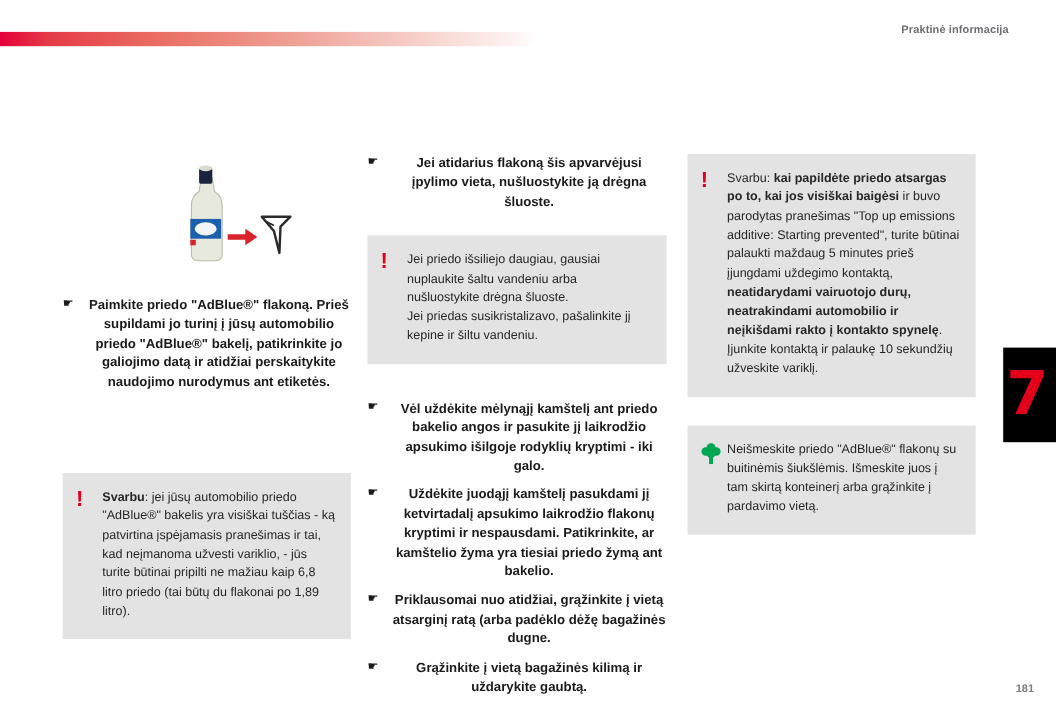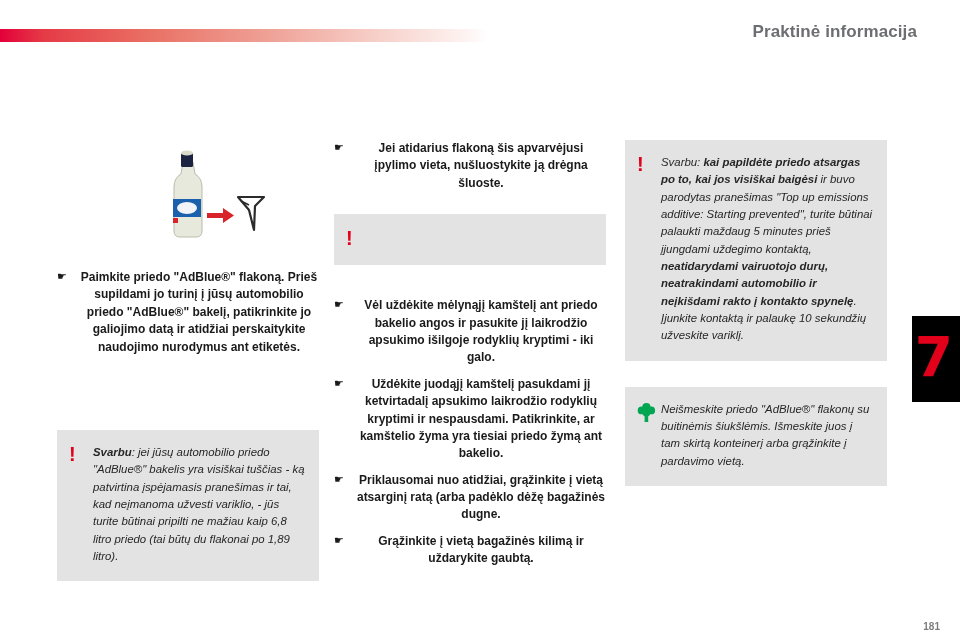--- a/index.html
+++ b/index.html
@@ -19,21 +19,21 @@
     left: 0;
     top: 29px;
     width: 488px;
     height: 13px;
     background: linear-gradient(to right, #e4003a 0%, #e53b47 9%, #e96f63 30%, #efa196 55%, #f6cdc6 76%, #fdf2f0 95%, #ffffff 100%);
   }
   .header-title {
     position: absolute;
     right: 43px;
     top: 22px;
-    font-size: 17px;
+    font-size: 10px;
     font-weight: bold;
     color: #6d6e71;
     letter-spacing: 0.1px;
   }
 
   
   .chapter-tab {
     position: absolute;
     right: 0;
     top: 316px;
@@ -124,21 +124,20 @@
     font-weight: bold;
     line-height: 0.95;
     font-family: "Liberation Sans", sans-serif;
     display: inline-block;
   }
   .note-body {
     flex: 1 1 auto;
     font-size: 11.4px;
     line-height: 1.52;
     color: #262626;
-    font-style: italic;
   }
   .note-body b { font-weight: bold; }
 
   .tree-icon { display: block; }
 
   
   .mt-left-note   { margin-top: 74px; }
   .mid-note       { margin-top: 22px; }
   .mid-list       { margin-top: 32px; }
   .right-note-2   { margin-top: 26px; }
@@ -189,30 +188,32 @@
 
 <div class="col col-mid">
 
   <div class="bullet-row">
     <div class="bullet-icon">☛</div>
     <div class="bullet-text">Jei atidarius flakoną šis apvarvėjusi įpylimo vieta, nušluostykite ją drėgna šluoste.</div>
   </div>
 
   <div class="note mid-note">
     <div class="note-icon"><span class="bang">!</span></div>
+    <div class="note-body" style="white-space:pre-line">Jei priedo išsiliejo daugiau, gausiai nuplaukite šaltu vandeniu arba nušluostykite drėgna šluoste.
+Jei priedas susikristalizavo, pašalinkite jį kepine ir šiltu vandeniu.</div>
   </div>
 
   <div class="mid-list">
     <div class="bullet-row">
       <div class="bullet-icon">☛</div>
       <div class="bullet-text">Vėl uždėkite mėlynąjį kamštelį ant priedo bakelio angos ir pasukite jį laikrodžio apsukimo išilgoje rodyklių kryptimi - iki galo.</div>
     </div>
     <div class="bullet-row">
       <div class="bullet-icon">☛</div>
-      <div class="bullet-text">Uždėkite juodąjį kamštelį pasukdami jį ketvirtadalį apsukimo laikrodžio rodyklių kryptimi ir nespausdami. Patikrinkite, ar kamštelio žyma yra tiesiai priedo žymą ant bakelio.</div>
+      <div class="bullet-text">Uždėkite juodąjį kamštelį pasukdami jį ketvirtadalį apsukimo laikrodžio flakonų kryptimi ir nespausdami. Patikrinkite, ar kamštelio žyma yra tiesiai priedo žymą ant bakelio.</div>
     </div>
     <div class="bullet-row">
       <div class="bullet-icon">☛</div>
       <div class="bullet-text">Priklausomai nuo atidžiai, grąžinkite į vietą atsarginį ratą (arba padėklo dėžę bagažinės dugne.</div>
     </div>
     <div class="bullet-row">
       <div class="bullet-icon">☛</div>
       <div class="bullet-text">Grąžinkite į vietą bagažinės kilimą ir uždarykite gaubtą.</div>
     </div>
   </div>

